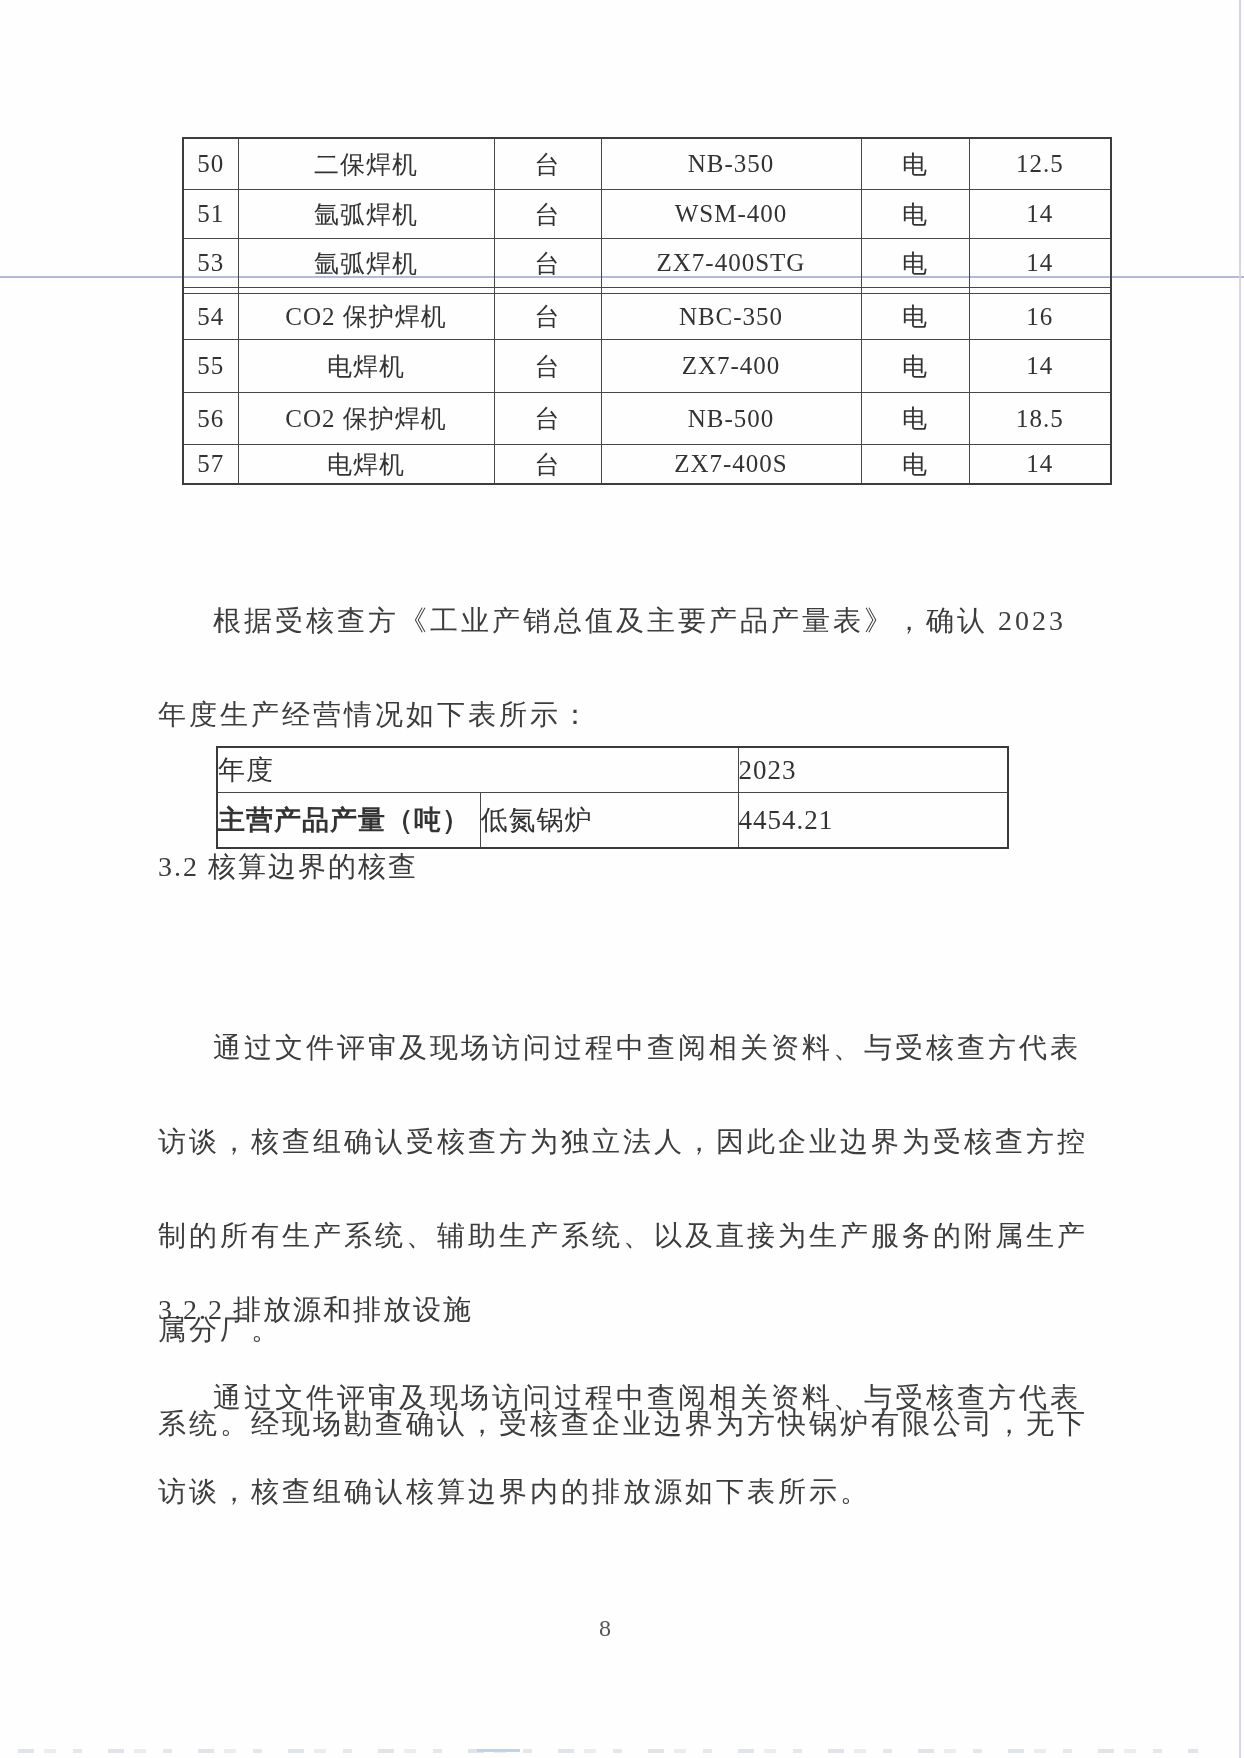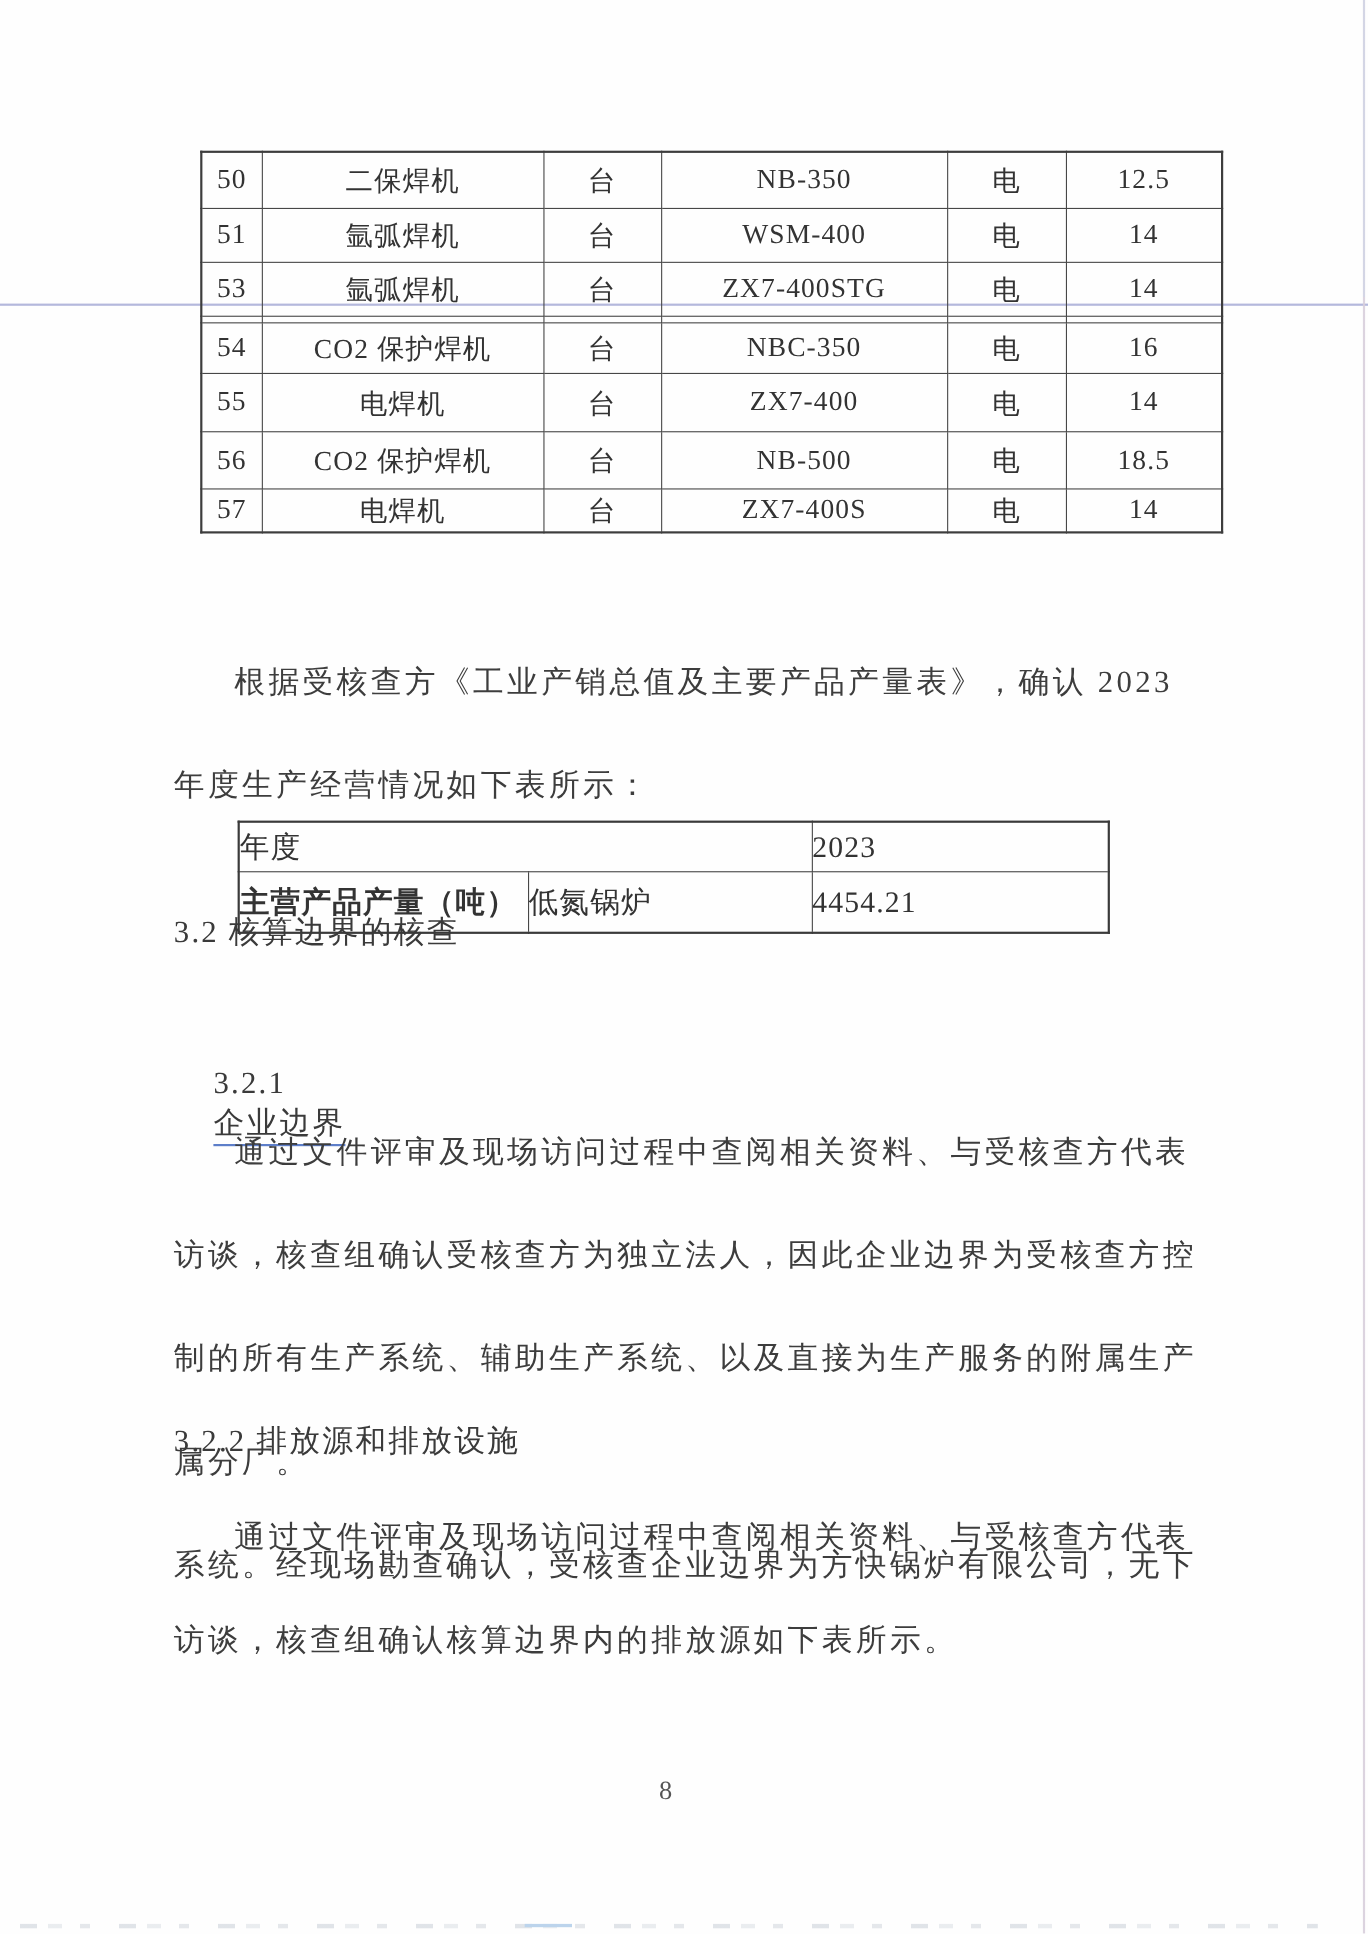--- a/index.html
+++ b/index.html
@@ -194,26 +194,22 @@
       <td>2023</td>
     </tr>
     <tr class="drow">
       <td class="bold">主营产品产量（吨）</td>
       <td>低氮锅炉</td>
       <td>4454.21</td>
     </tr>
   </tbody>
     </table>
 
-  <div class="tblock heading" style="top:828px;">3.2 核算边界的核查</div>
-
-  <div class="tblock heading" style="top:938px;">
-    <span>3.2.1 </span>
-    <span class="underlined">企业边界</span>
-  </div>
+  <div class="tblock heading" style="top:848px;">3.2 核算边界的核查</div>
+
 
   <div class="tblock" style="top:983px;">
     <div class="bodyline indent">通过文件评审及现场访问过程中查阅相关资料、与受核查方代表</div>
     <div class="bodyline">访谈，核查组确认受核查方为独立法人，因此企业边界为受核查方控</div>
     <div class="bodyline">制的所有生产系统、辅助生产系统、以及直接为生产服务的附属生产</div>
     <div class="bodyline">属分厂。</div>
     <div class="bodyline">系统。经现场勘查确认，受核查企业边界为方快锅炉有限公司，无下</div>
   </div>
 
   <div class="tblock heading" style="top:1291px;">3.2.2 排放源和排放设施</div>

